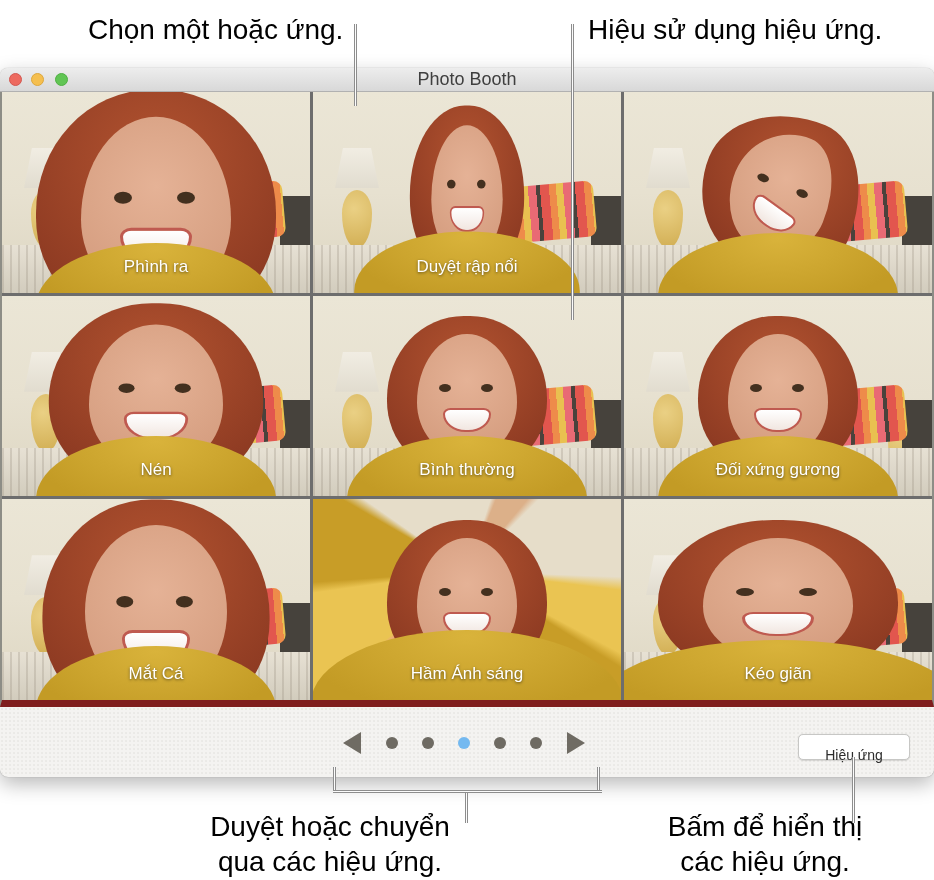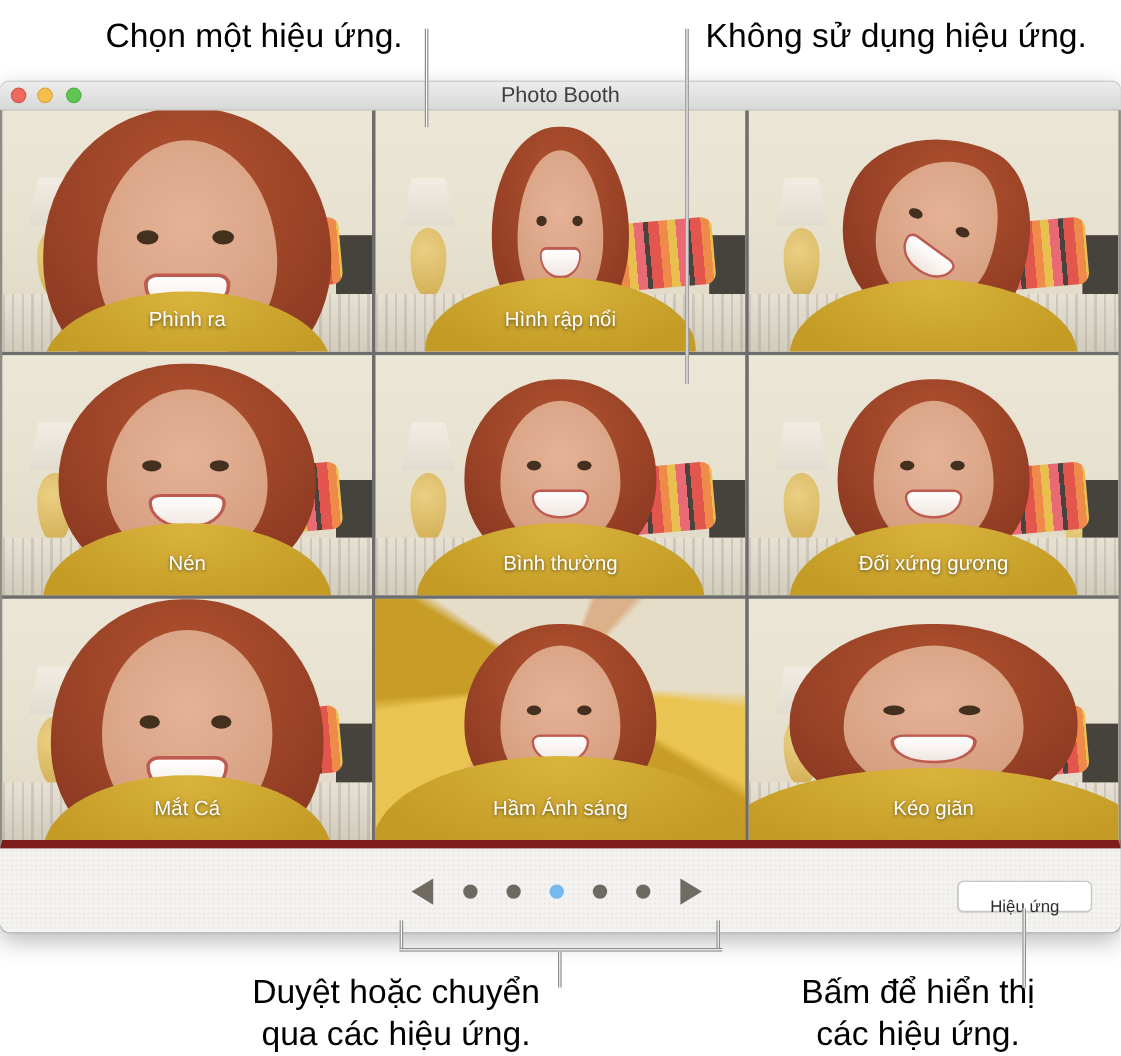--- a/index.html
+++ b/index.html
@@ -126,22 +126,22 @@
   .effects-btn { position:absolute; right:24px; top:27px; height:24px; min-width:112px; padding:12px 20px;
                  font-family:inherit; font-size:14px; color:#2c2c2c; background:#ffffff;
                  border:1px solid #c7c7c5; border-radius:5px; cursor:pointer;
                  box-shadow:0 0.5px 1px rgba(0,0,0,.12); }
 </style>
 </head>
 <body>
 
 <div class="stage">
 
-  <div class="callout" id="callout-choose">Chọn một hiệu ứng.</div>
-  <div class="callout" id="callout-noeffect">Không sử dụng hiệu ứng.</div>
+  <div class="callout" id="callout-choose">Chọn một hoặc ứng.</div>
+  <div class="callout" id="callout-noeffect">Hiệu sử dụng hiệu ứng.</div>
   <div class="cline" id="line-choose"></div>
   <div class="cline" id="line-noeffect"></div>
 
   <div class="window">
 
     <div class="titlebar">
       <span class="tl close"></span>
       <span class="tl min"></span>
       <span class="tl zoom"></span>
       <span class="wtitle">Photo Booth</span>
@@ -187,21 +187,21 @@
           <div class="head">
             <div class="hair"></div>
             <div class="face">
               <span class="eye l"></span>
                 <span class="eye r"></span>
                 <span class="smile"></span>
             </div>
           </div>
           <div class="sweater"></div>
         </div>
-        <div class="cell-label">Hình rập nổi</div>
+        <div class="cell-label">Duyệt rập nổi</div>
       </div>
 
       <div class="cell fx-twirl">
         <div class="wall"></div>
         <div class="lamp">
             <div class="lamp-shade"></div>
             <div class="lamp-base"></div>
             <div class="lamp-table"></div>
           </div>
         <div class="headboard"></div>

